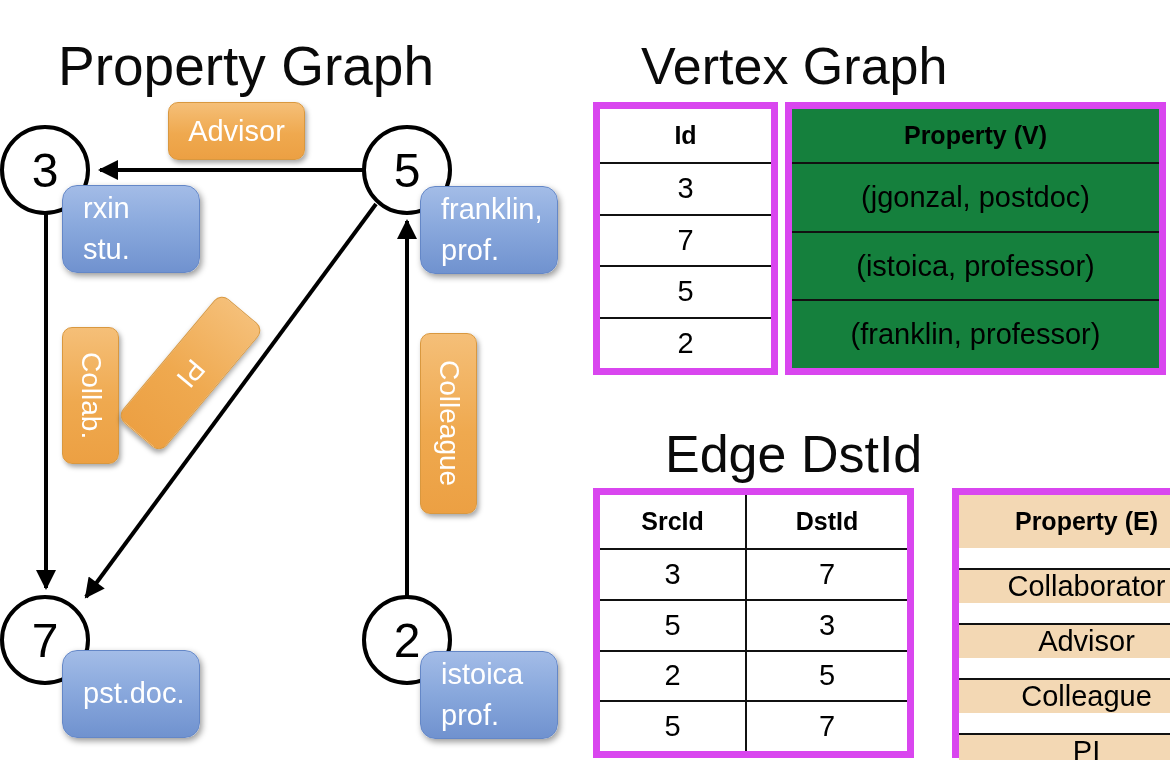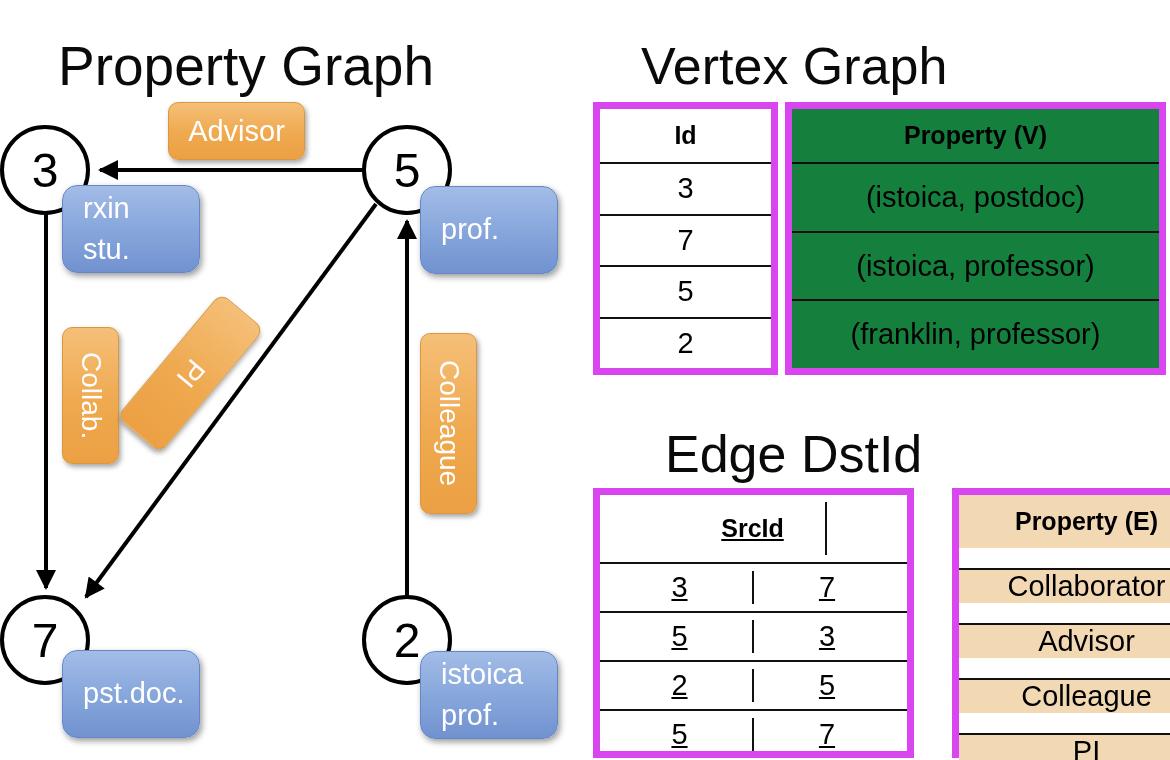--- a/index.html
+++ b/index.html
@@ -44,21 +44,21 @@
   .subtable .hrow{
     height:53px;flex:0 0 53px;display:flex;align-items:center;justify-content:center;
     font-weight:bold;font-size:25px;
   }
   .subtable .drow{
     flex:1 1 auto;border-top:2px solid #111;display:flex;align-items:center;
     justify-content:center;font-size:29px;
   }
   .bluefill{background:#15803d;}
   .tanfill{background:#f3d8b4;}
-  .splitrow{display:flex;align-items:stretch;justify-content:flex-start;padding:7px;text-decoration:underline;}
+  .splitrow{display:flex;align-items:stretch;justify-content:flex-start;padding:0;}
   .splitrow .cell{
     display:flex;align-items:center;justify-content:center;height:100%;
     box-sizing:border-box;
   }
   .splitrow .cell.c1{width:147px;border-right:2px solid #111;}
   .splitrow .cell.c2{flex:1;}
 </style>
 </head>
 <body>
 
@@ -89,20 +89,21 @@
     </div>
   <div class="vcircle" style="left:362px;top:595px;">
       <span>2</span>
     </div>
 
   <div class="vprop" style="left:62px;top:185px;">
     <span>rxin</span>
     <span>stu.</span>
   </div>
   <div class="vprop" style="left:420px;top:186px;">
+    <span>franklin,</span>
     <span>prof.</span>
   </div>
   <div class="vprop" style="left:62px;top:650px;">
     <span>pst.doc.</span>
   </div>
   <div class="vprop" style="left:420px;top:651px;">
     <span>istoica</span>
     <span>prof.</span>
   </div>
 
@@ -124,30 +125,31 @@
   <div class="subtable" style="left:593px;top:102px;width:185px;height:273px;">
     <div class="hrow">Id</div>
     <div class="drow">3</div>
     <div class="drow">7</div>
     <div class="drow">5</div>
     <div class="drow">2</div>
   </div>
 
   <div class="subtable" style="left:785px;top:102px;width:381px;height:273px;">
     <div class="hrow bluefill">Property (V)</div>
-    <div class="drow bluefill">(istoica, postdoc)</div>
+    <div class="drow bluefill">(jgonzal, postdoc)</div>
     <div class="drow bluefill">(istoica, professor)</div>
     <div class="drow bluefill">(franklin, professor)</div>
   </div>
 
   <div class="title" style="left:665px;top:404px;width:450px;">Edge DstId</div>
 
   <div class="subtable" style="left:593px;top:488px;width:321px;height:270px;">
     <div class="hrow splitrow">
       <div class="cell c1">SrcId</div>
+      <div class="cell c2">DstId</div>
     </div>
     <div class="drow splitrow">
       <div class="cell c1">3</div>
       <div class="cell c2">7</div>
     </div>
     <div class="drow splitrow">
       <div class="cell c1">5</div>
       <div class="cell c2">3</div>
     </div>
     <div class="drow splitrow">

